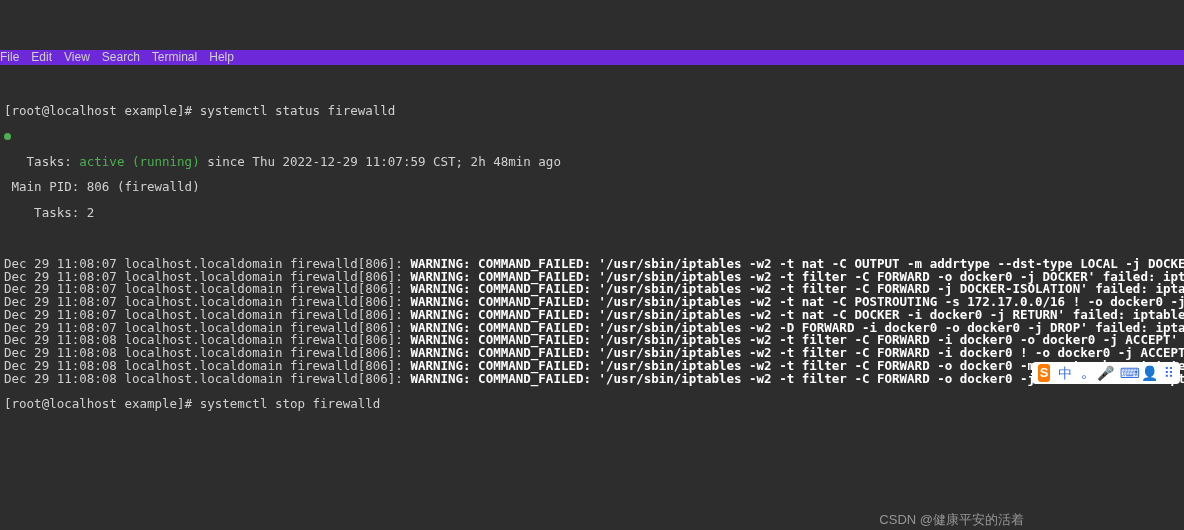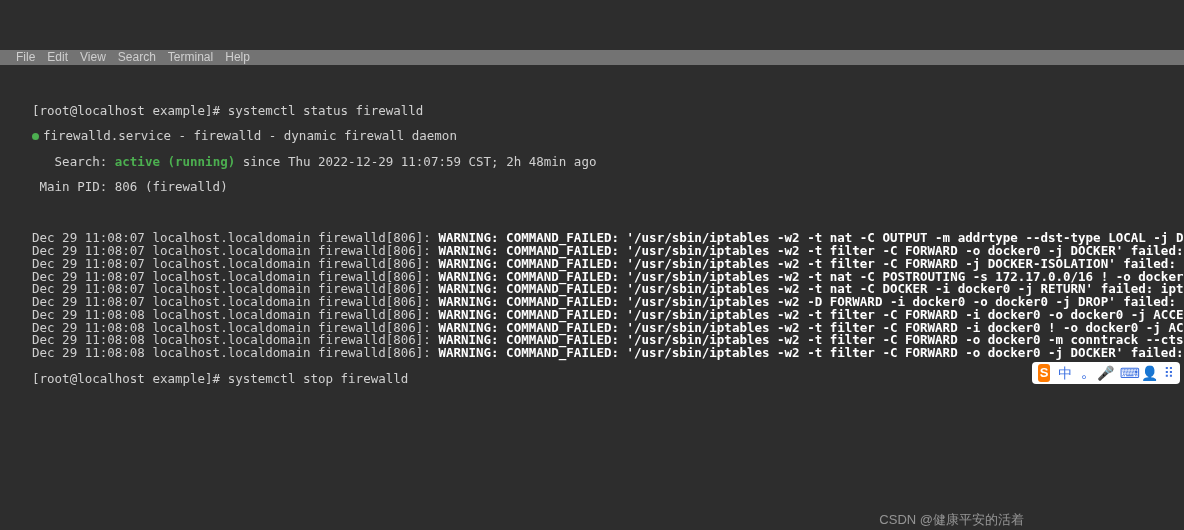--- a/index.html
+++ b/index.html
@@ -9,36 +9,36 @@
     font-size: 12.5px;
     line-height: 1.0;
     color: #d0d0d0;
     width: 1184px;
     height: 530px;
     overflow: hidden;
     white-space: pre;
     position: relative;
   }
   .menubar {
-    background: #737373;
+    background: #6d28d9;
     color: #cfcfcf;
     font-family: sans-serif;
     font-size: 12px;
-    padding: 1px 16px;
+    padding: 1px 0;
     white-space: nowrap;
     height: 15px;
     line-height: 13px;
   }
   .menubar span { margin-right: 12px; cursor: default; }
   .term {
     padding: 2px 4px;
     line-height: 12.75px;
   }
   .bold { font-weight: bold; color: #ffffff; }
-  .green { color: #4caf50; font-weight: bold; }
+  .green { color: #4caf50; font-weight: normal; }
   .dim { color: #d0d0d0; }
   .dot {
     display: inline-block;
     width: 7px; height: 7px;
     border-radius: 50%;
     background: #4caf50;
     vertical-align: middle;
     margin-right: 4px;
     margin-bottom: 1px;
   }
@@ -71,34 +71,35 @@
     border-radius: 3px;
     color: #fff;
     font-weight: bold;
     text-align: center;
     line-height: 18px;
     font-size: 13px;
   }
   .ime .i { width: 14px; text-align: center; }
   .i-blue { color: #3b6fe0; }
   .prompt { color: #d0d0d0; }
-  .line { display: block; margin-left: 28px; }
+  .line { display: block; }
 </style>
 </head>
 <body>
 
 
 
 <div class="menubar"><span>File</span><span>Edit</span><span>View</span><span>Search</span><span>Terminal</span><span>Help</span></div>
 
 <div class="term">
 <span class="line"><span class="prompt">[root@localhost example]# </span><span>systemctl status firewalld</span></span>
-<span class="line"><span class="dot"></span><span>firewalld.service - firewalld - dynamic firewall daemon</span></span>
-<span class="line"><span>   Search: </span><span class="green">active (running)</span><span> since Thu 2022-12-29 11:07:59 CST; 2h 48min ago</span></span>
+<span class="line"><span class="dot"></span></span>
+<span class="line"><span>   Tasks: </span><span class="green">active (running)</span><span> since Thu 2022-12-29 11:07:59 CST; 2h 48min ago</span></span>
 <span class="line"> Main PID: 806 (firewalld)</span>
+<span class="line">    Tasks: 2</span>
 <span class="line"> </span>
 <span id="logs1"><span class="line"><span class="dim">Dec 29 11:08:07 localhost.localdomain firewalld[806]: </span><span class="bold">WARNING: COMMAND_FAILED: '/usr/sbin/iptables -w2 -t nat -C OUTPUT -m addrtype --dst-type LOCAL -j DOCKER ! --dst 127....that name.</span></span><span class="line"><span class="dim">Dec 29 11:08:07 localhost.localdomain firewalld[806]: </span><span class="bold">WARNING: COMMAND_FAILED: '/usr/sbin/iptables -w2 -t filter -C FORWARD -o docker0 -j DOCKER' failed: iptables: No cha...that name.</span></span><span class="line"><span class="dim">Dec 29 11:08:07 localhost.localdomain firewalld[806]: </span><span class="bold">WARNING: COMMAND_FAILED: '/usr/sbin/iptables -w2 -t filter -C FORWARD -j DOCKER-ISOLATION' failed: iptables: No chai...that name.</span></span><span class="line"><span class="dim">Dec 29 11:08:07 localhost.localdomain firewalld[806]: </span><span class="bold">WARNING: COMMAND_FAILED: '/usr/sbin/iptables -w2 -t nat -C POSTROUTING -s 172.17.0.0/16 ! -o docker0 -j MASQUERADE' ...that name.</span></span><span class="line"><span class="dim">Dec 29 11:08:07 localhost.localdomain firewalld[806]: </span><span class="bold">WARNING: COMMAND_FAILED: '/usr/sbin/iptables -w2 -t nat -C DOCKER -i docker0 -j RETURN' failed: iptables: Bad rule (...t chain?).</span></span><span class="line"><span class="dim">Dec 29 11:08:07 localhost.localdomain firewalld[806]: </span><span class="bold">WARNING: COMMAND_FAILED: '/usr/sbin/iptables -w2 -D FORWARD -i docker0 -o docker0 -j DROP' failed: iptables: Bad rul...t chain?).</span></span><span class="line"><span class="dim">Dec 29 11:08:08 localhost.localdomain firewalld[806]: </span><span class="bold">WARNING: COMMAND_FAILED: '/usr/sbin/iptables -w2 -t filter -C FORWARD -i docker0 -o docker0 -j ACCEPT' failed: iptab...t chain?).</span></span><span class="line"><span class="dim">Dec 29 11:08:08 localhost.localdomain firewalld[806]: </span><span class="bold">WARNING: COMMAND_FAILED: '/usr/sbin/iptables -w2 -t filter -C FORWARD -i docker0 ! -o docker0 -j ACCEPT' failed: ipt...t chain?).</span></span><span class="line"><span class="dim">Dec 29 11:08:08 localhost.localdomain firewalld[806]: </span><span class="bold">WARNING: COMMAND_FAILED: '/usr/sbin/iptables -w2 -t filter -C FORWARD -o docker0 -m conntrack --ctstate RELATED,ESTA...t chain?).</span></span><span class="line"><span class="dim">Dec 29 11:08:08 localhost.localdomain firewalld[806]: </span><span class="bold">WARNING: COMMAND_FAILED: '/usr/sbin/iptables -w2 -t filter -C FORWARD -o docker0 -j DOCKER' failed: iptables: No cha...that name.</span></span></span>
 <span class="line"><span class="prompt">[root@localhost example]# </span><span>systemctl stop firewalld</span></span>
 
 
 
 
 
 
 

